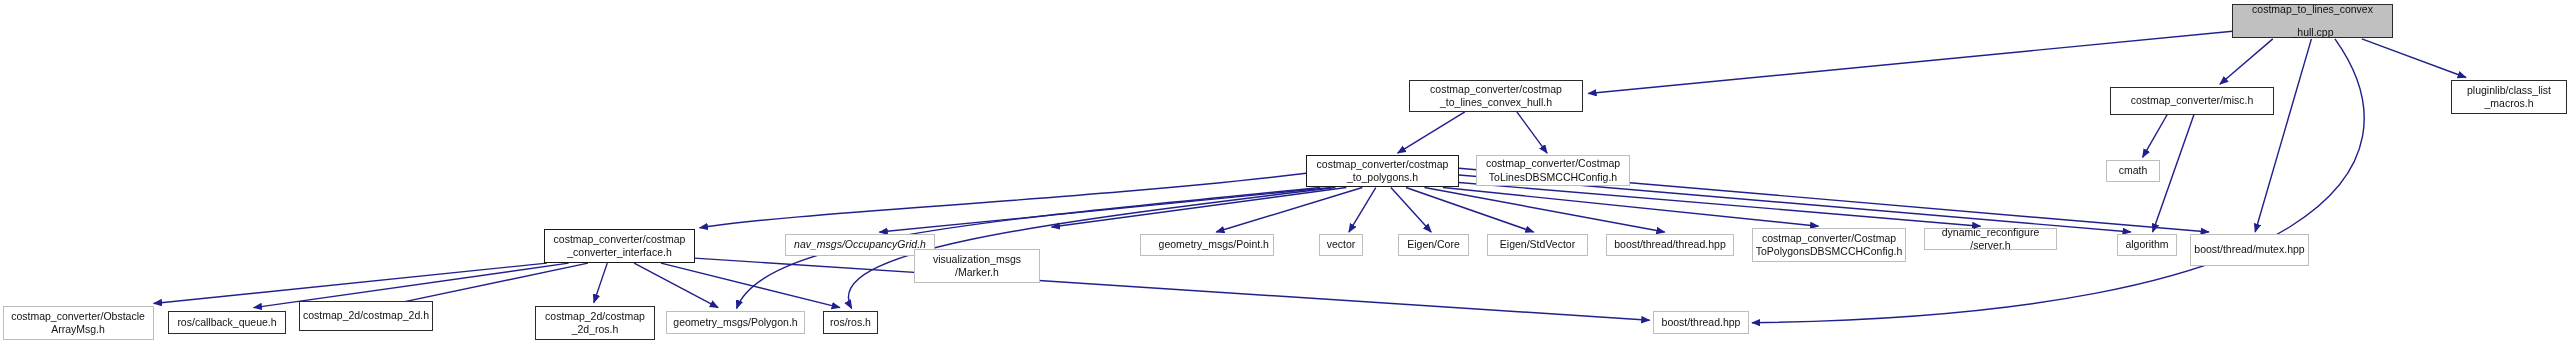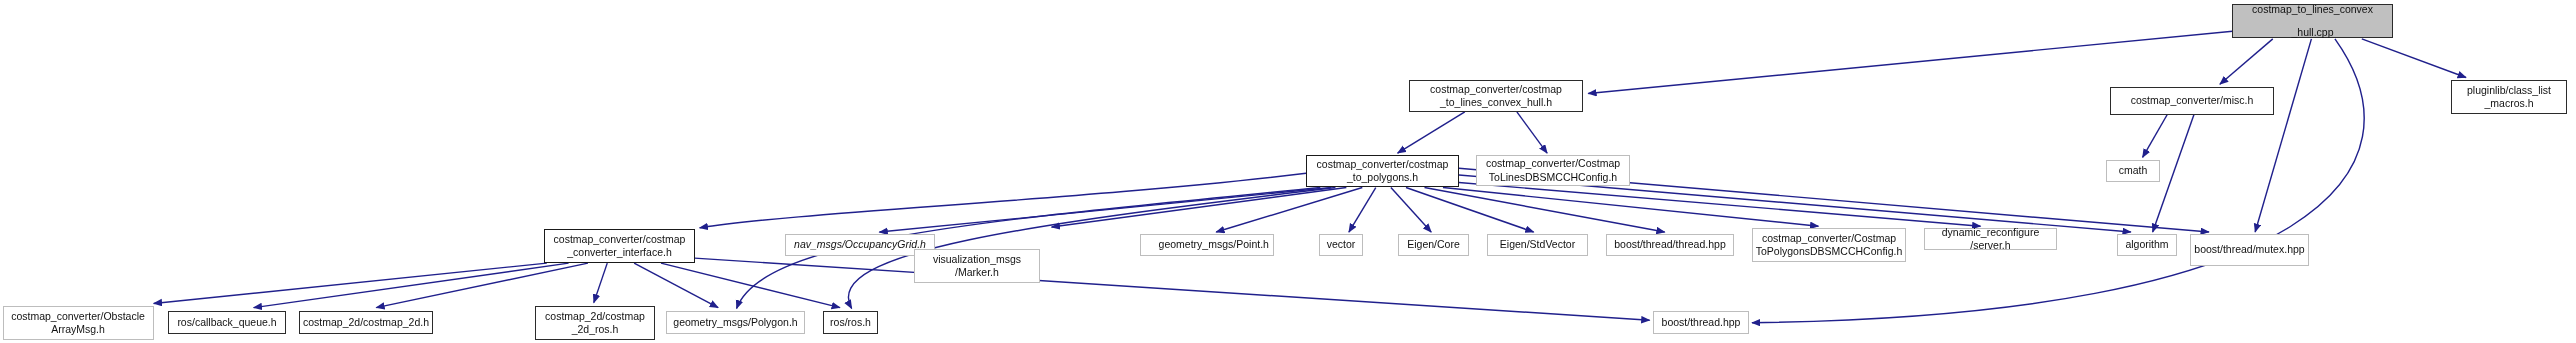--- a/index.html
+++ b/index.html
@@ -140,21 +140,21 @@
     <div class="node ext" style="left: 2190px; top: 234px; width: 119px; height: 32px;">
       <div>boost/thread/mutex.hpp</div>
     </div>
     <div class="node ext" style="left: 2.5px; top: 306px; width: 151px; height: 34px; text-align: right;">
       <div>costmap_converter/Obstacle</div>
       <div>ArrayMsg.h</div>
     </div>
     <div class="node doc" style="left: 168px; top: 311px; width: 118px; height: 23px;">
       <div>ros/callback_queue.h</div>
     </div>
-    <div class="node doc" style="left: 299px; top: 311px; width: 134px; height: 23px;">
+    <div class="node doc" style="left: 299px; top: 301px; width: 134px; height: 30px;">
       <div>costmap_2d/costmap_2d.h</div>
     </div>
     <div class="node doc" style="left: 535px; top: 306px; width: 120px; height: 34px;">
       <div>costmap_2d/costmap</div>
       <div>_2d_ros.h</div>
     </div>
     <div class="node ext" style="left: 666px; top: 311px; width: 139px; height: 23px;">
       <div>geometry_msgs/Polygon.h</div>
     </div>
     <div class="node doc" style="left: 823px; top: 311px; width: 55px; height: 23px;">

